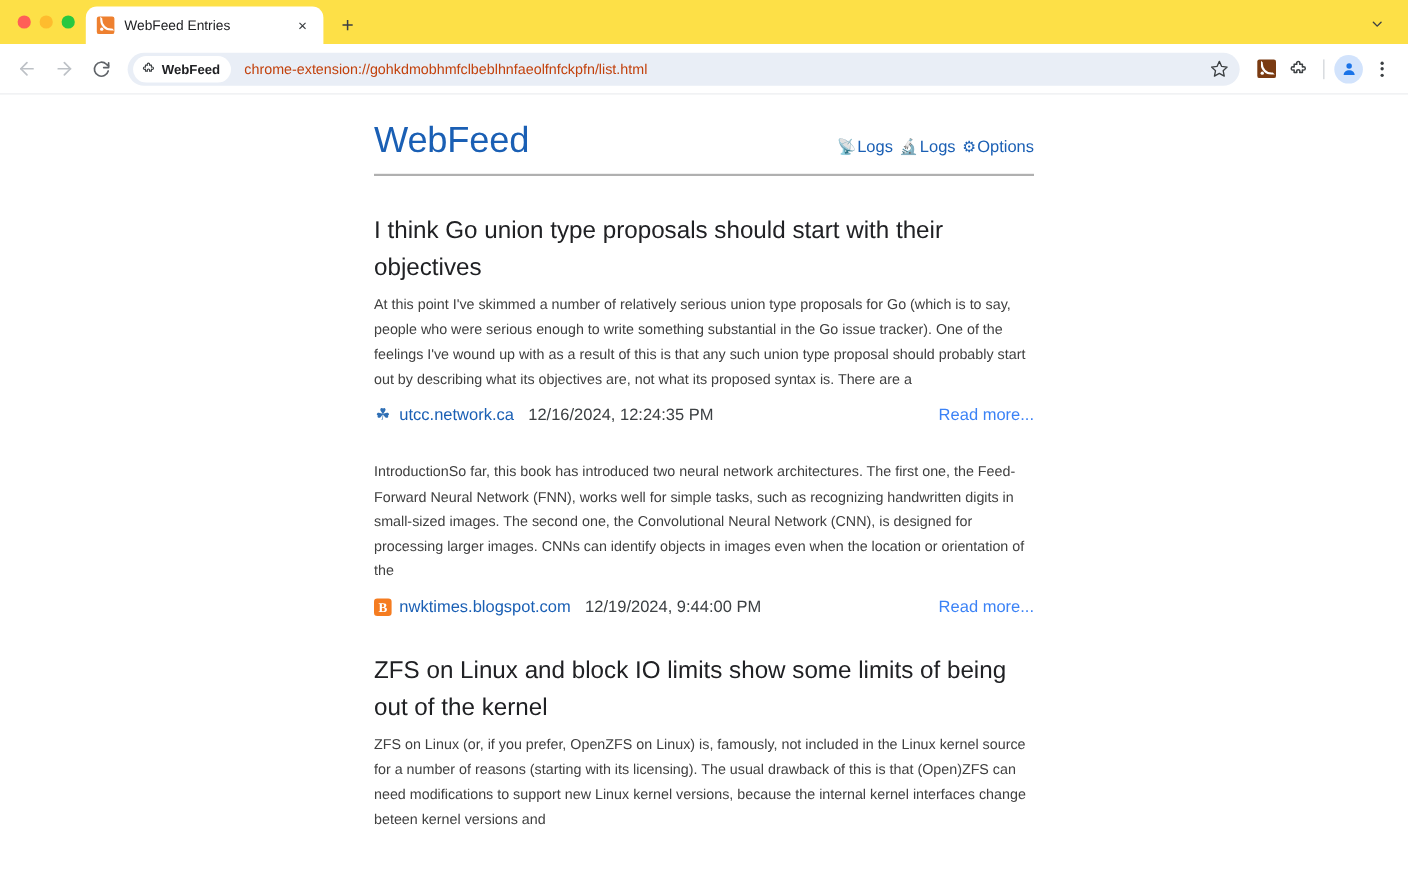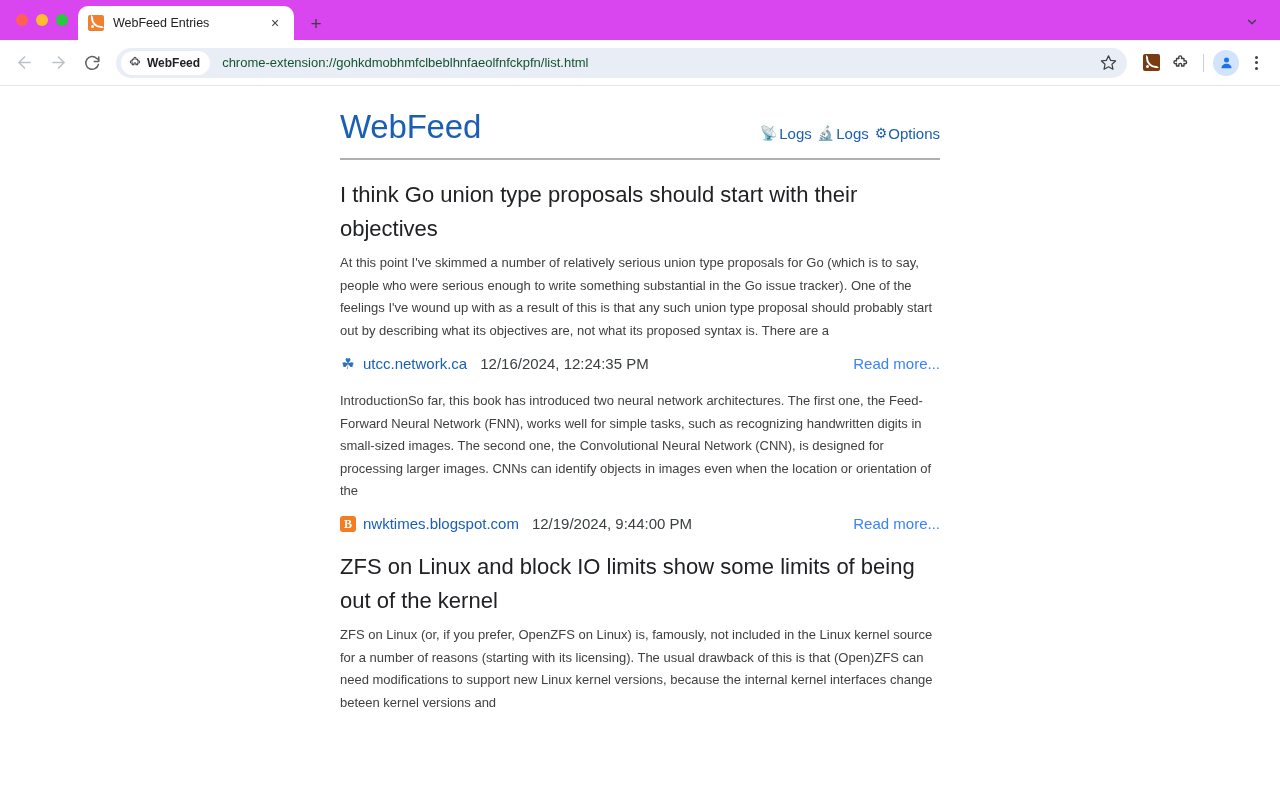--- a/index.html
+++ b/index.html
@@ -10,21 +10,21 @@
     overflow: hidden;
     background: #ffffff;
     font-family: "Liberation Sans", sans-serif;
   }
 
   
   .browser { width: 1280px; height: 800px; display: flex; flex-direction: column; }
 
   .tabstrip {
     height: 40px;
-    background: #d946ef;
+    background: #fde047;
     display: flex;
     align-items: flex-end;
     padding-left: 12px;
     flex: none;
     position: relative;
   }
   .traffic {
     display: flex; align-items: center; gap: 8px;
     height: 40px; padding: 0 10px 0 4px;
   }
@@ -121,21 +121,21 @@
     background: #ffffff;
     border-radius: 14px;
     display: flex; align-items: center; gap: 5px;
     padding: 0 10px 0 8px;
     flex: none;
   }
   .ext-chip-label { font-size: 12px; color: #202124; font-weight: bold; white-space: nowrap; }
   .omnibox-url {
     flex: 1;
     font-size: 13px;
-    color: #14532d;
+    color: #c2410c;
     padding-left: 12px;
     white-space: nowrap; overflow: hidden; text-overflow: ellipsis;
   }
   .star { width: 26px; height: 26px; display: flex; align-items: center; justify-content: center; flex: none; color: #3c4043; }
 
   .tb-icon {
     width: 28px; height: 28px; flex: none;
     display: flex; align-items: center; justify-content: center;
   }
   .rss-ext {
@@ -197,21 +197,21 @@
   .nav-link {
     font-size: 15px;
     color: #1a5fb4;
     text-decoration: none;
     display: inline-flex;
     align-items: center;
   }
   .nav-link .nav-ico { font-size: 14px; margin-right: 1px; line-height: 1; }
   .nav-sep { width: 6px; }
 
-  .entry { padding-top: 18px; }
+  .entry { padding-top: 32px; }
   .entry-title {
     font-size: 22px;
     line-height: 34px;
     color: #202124;
     font-weight: normal;
     margin: 0 0 6px 0;
   }
   .entry-body {
     font-size: 13px;
     line-height: 22.5px;

